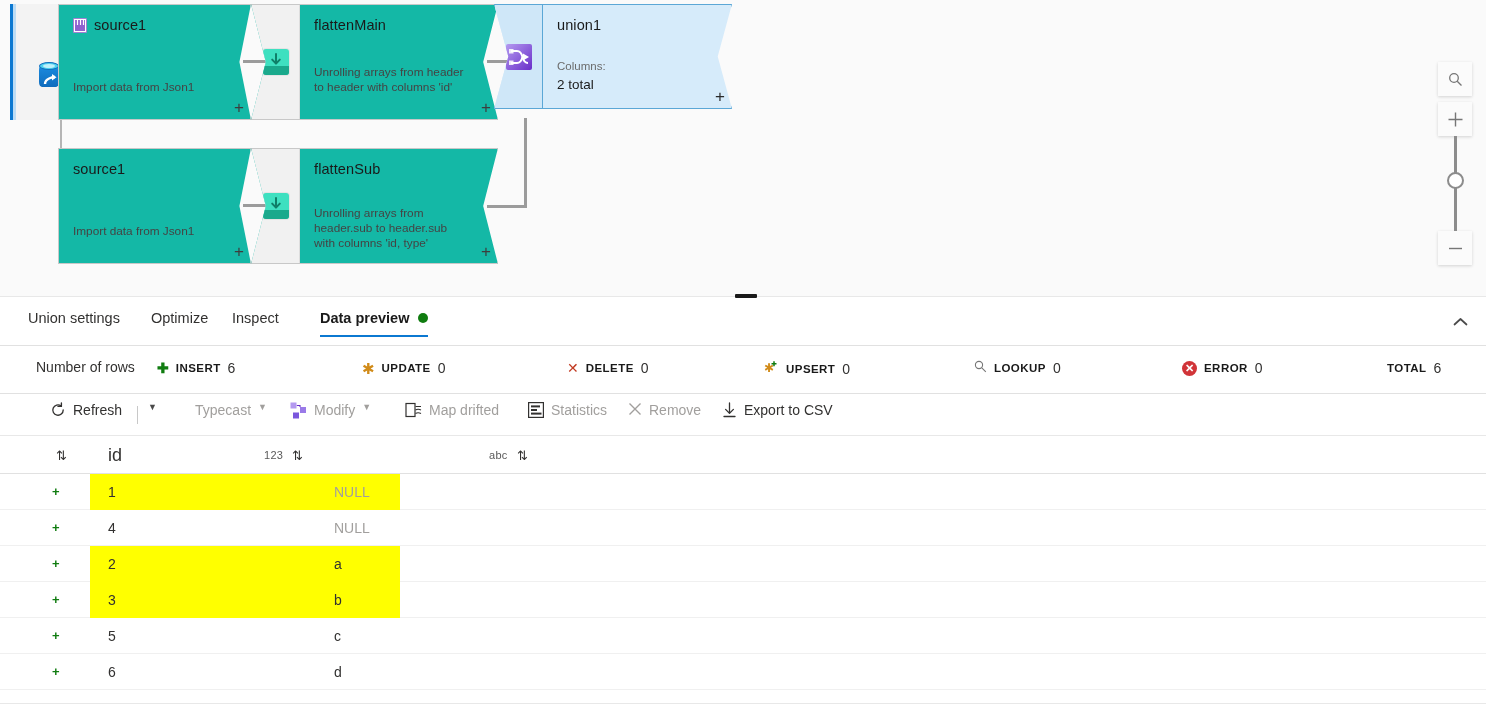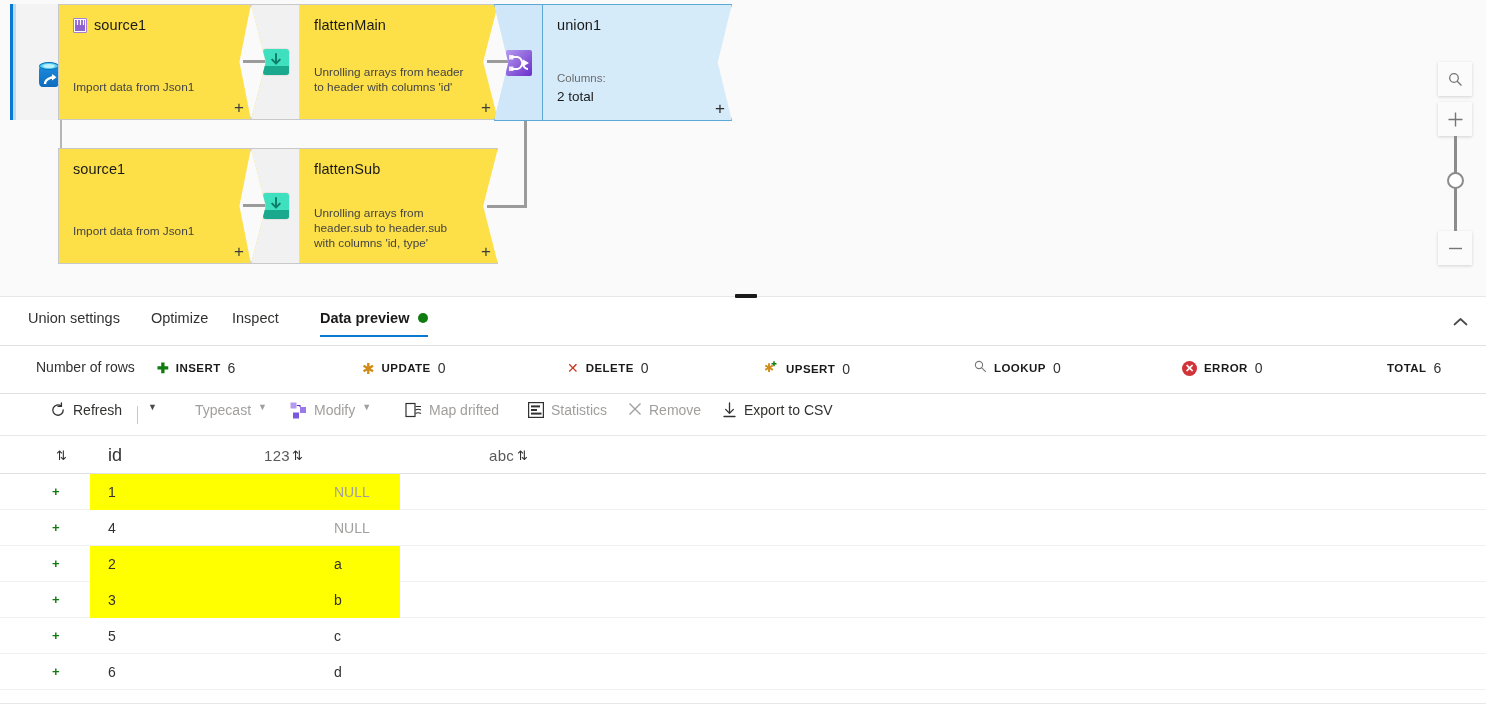--- a/index.html
+++ b/index.html
@@ -47,21 +47,21 @@
     position: absolute; left: 7px; top: 2px; width: 12px; height: 4px;
     background: #bff0fa; border-radius: 50%;
   }
   .db-icon .arrow {
     position: absolute; left: 7px; top: 11px; width: 15px; height: 14px;
   }
 
   
   .node {
     position: absolute;
-    background: #fde047;
+    background: #14b8a6;
     border: 1px solid #c8c8c8;
     display: flex;
   }
   .node.selected { border-color: #5ba7d6; background: #d6ebfa; }
 
   .node .icon-col {
     width: 48px; flex: 0 0 48px;
     background: #f1f1f1;
     border-right: 1px solid #dddddd;
     display: flex; align-items: center; justify-content: center;
@@ -197,21 +197,21 @@
   .tbtn.disabled .chev { color: #a19f9d; }
   .tsep { position: absolute; top: 12px; width: 1px; height: 18px; background: #c8c8c8; }
 
   
   #grid { position: absolute; left: 0; top: 436px; width: 1486px; bottom: 12px; background: #fff; }
   #grid-head {
     position: relative; height: 38px; border-bottom: 1px solid #e1e1e1;
   }
   .hcell { position: absolute; top: 0; height: 38px; display: flex; align-items: center; }
   .hname { font-size: 18px; color: #323130; }
-  .tbadge { font-size: 15px; color: #5a5a5a; letter-spacing: .3px; }
+  .tbadge { font-size: 11px; color: #5a5a5a; letter-spacing: .3px; }
   .sorticon { color: #323130; font-size: 13px; line-height: 1; }
 
   .row { position: relative; height: 36px; border-bottom: 1px solid #f0f0f0; }
   .row-mark { position: absolute; left: 52px; top: 11px; color: #107c10; font-size: 13px; font-weight: bold; line-height: 1; }
   .hl {
     position: absolute; left: 90px; top: 0; width: 310px; height: 36px; background: #ffff00;
   }
   .cell { position: absolute; top: 10px; font-size: 14px; color: #323130; }
   .cell.null { color: #a19f9d; }
   .cell-id { left: 108px; }
@@ -272,21 +272,21 @@
             </svg>
         </span>
       </div>
       <div class="body">
         <div class="title">flattenMain</div>
         <div class="desc" style="bottom:24px;">Unrolling arrays from header to header with columns 'id'</div>
         <div class="plus">+</div>
       </div>
     </div>
 
-    <div class="node selected shape-both" style="left:494px; top:4px; width:238px; height:117px;">
+    <div class="node selected shape-both" style="left:494px; top:4px; width:238px; height:105px;">
       <div class="icon-col">
         <span class="ic-union">
           <svg width="26" height="26" viewBox="0 0 26 26">
             <path d="M5 7 L11 7 Q15 7 16.5 13 Q18 19 22 19" stroke="#ffffff" stroke-width="2" fill="none"></path>
             <path d="M5 19 L11 19 Q15 19 16.5 13" stroke="#ffffff" stroke-width="2" fill="none"></path>
             <path d="M17 9.6 L23 13 L17 16.4 Z" fill="#ffffff"></path>
             <rect x="3" y="5" width="4.5" height="4.5" fill="#ffffff" opacity=".85"></rect>
             <rect x="3" y="16.5" width="4.5" height="4.5" fill="#ffffff" opacity=".85"></rect>
           </svg>
         </span>

